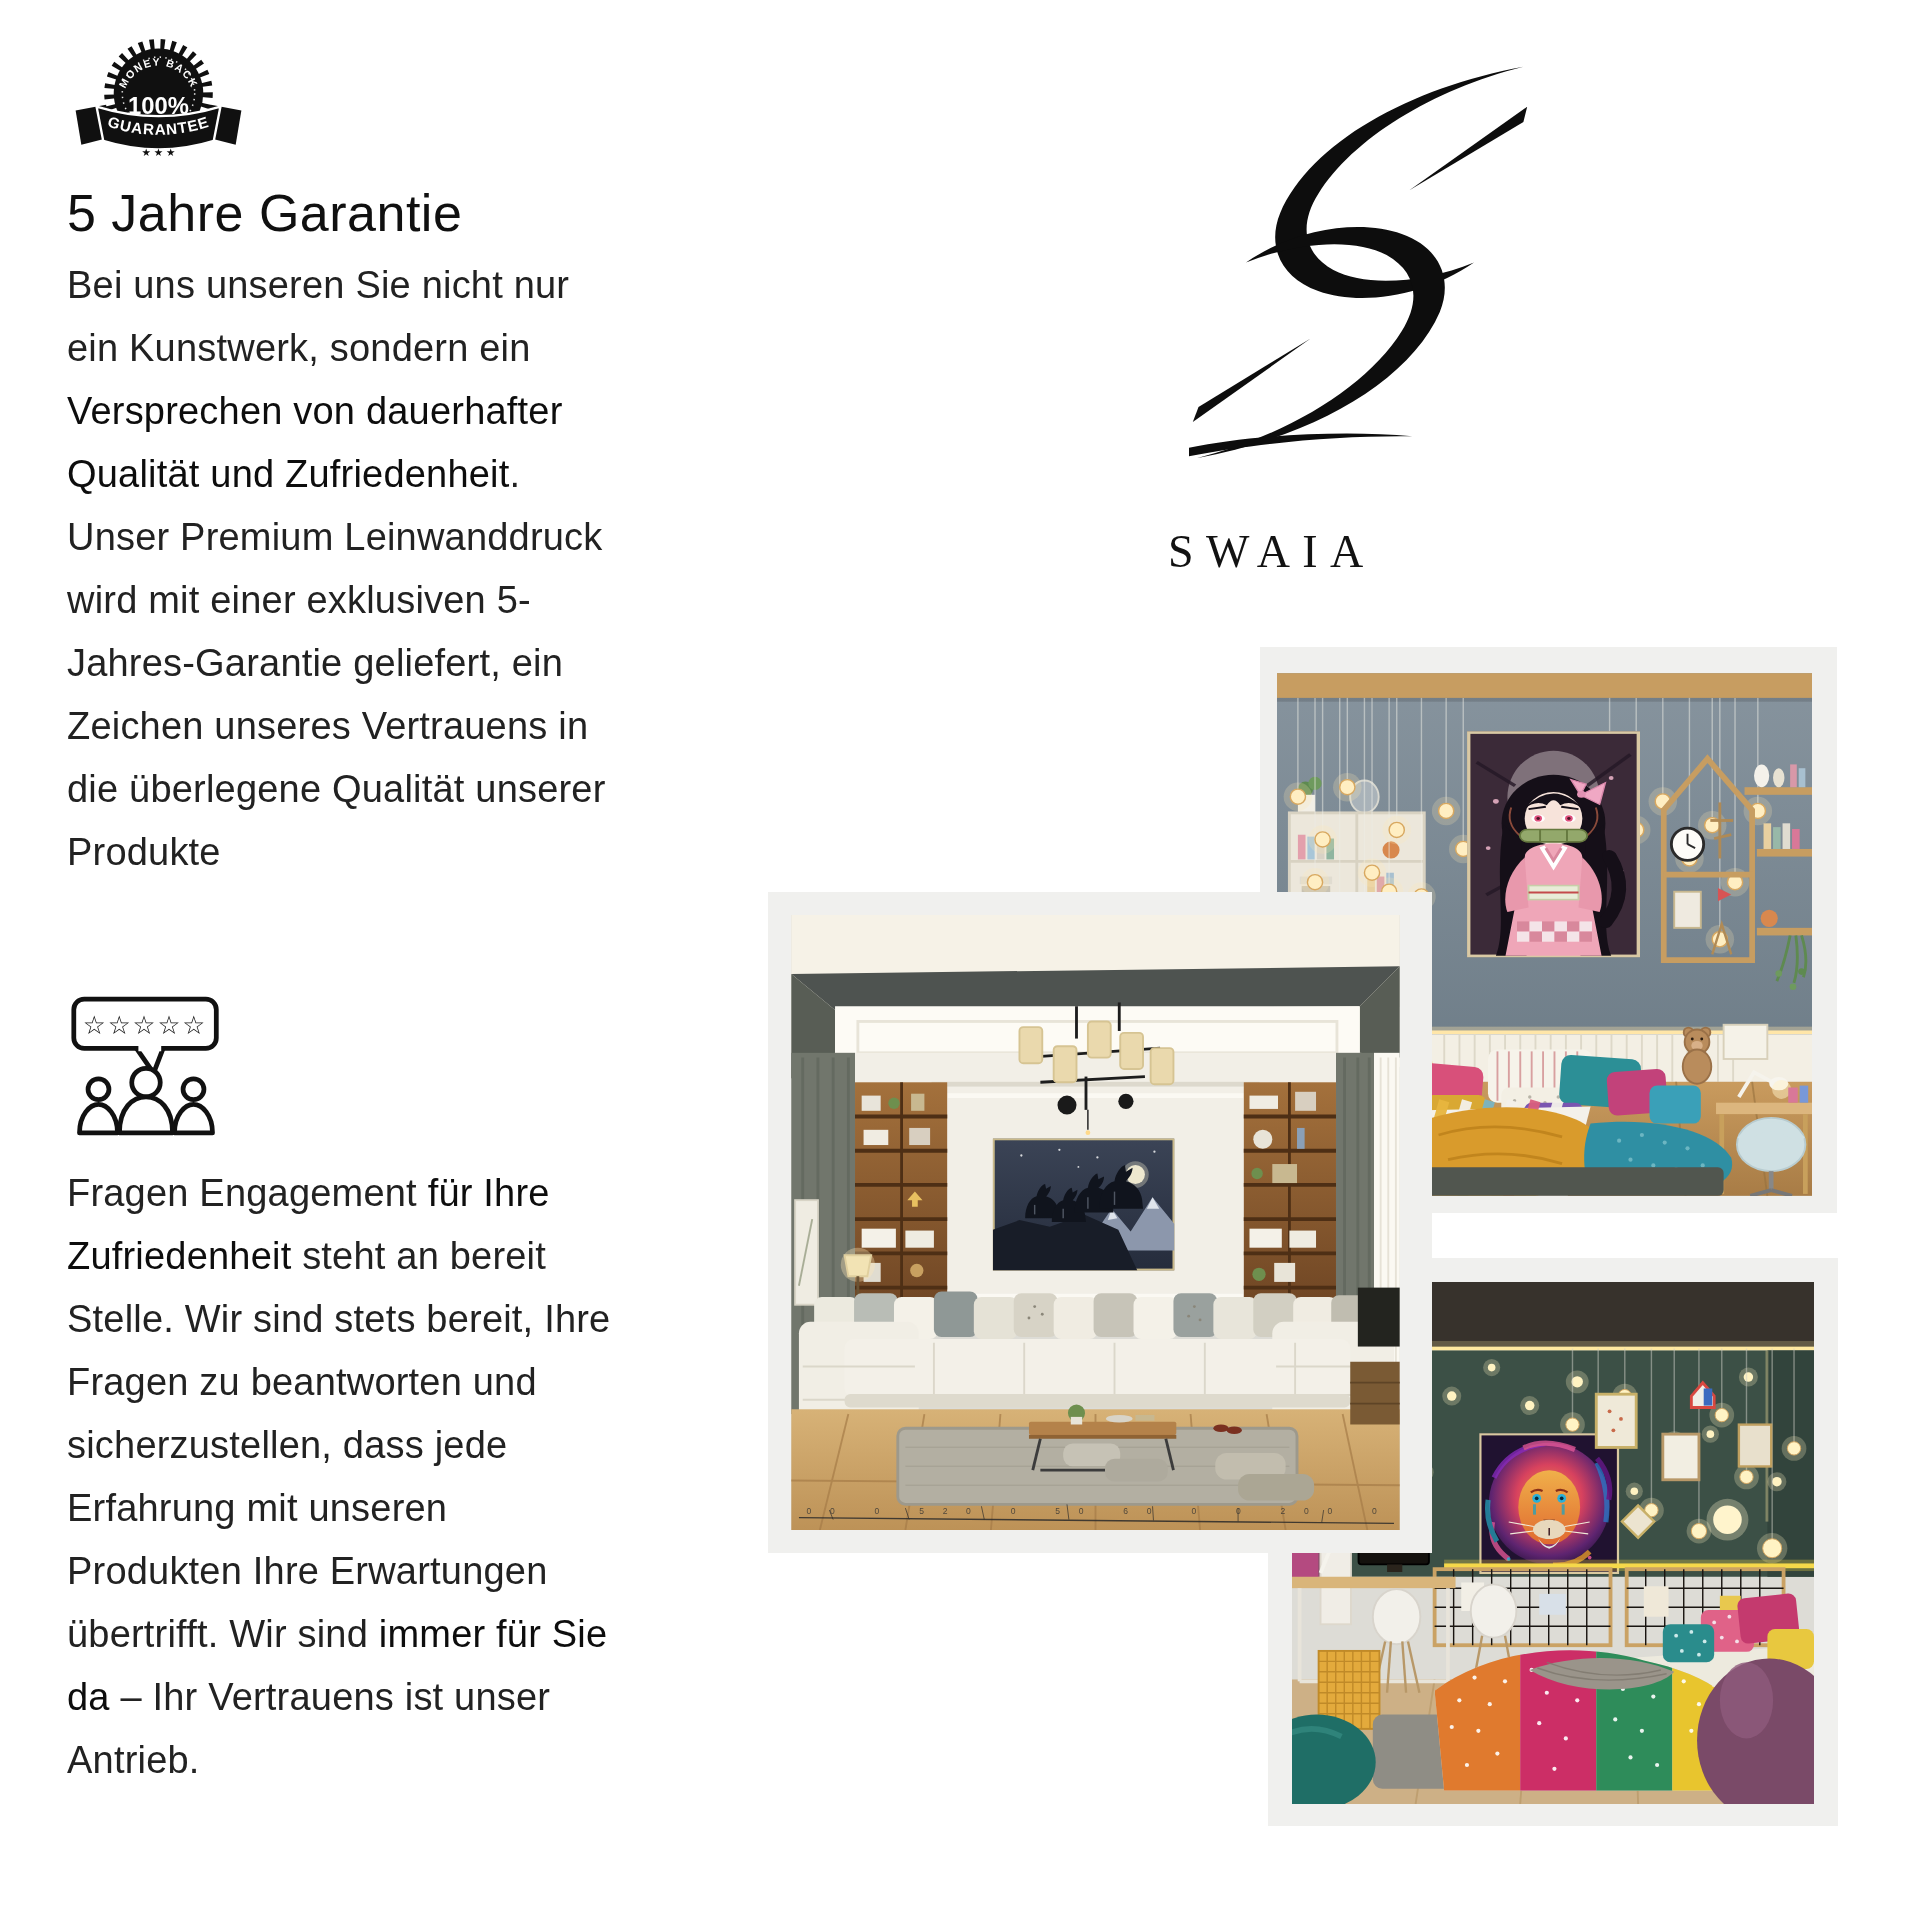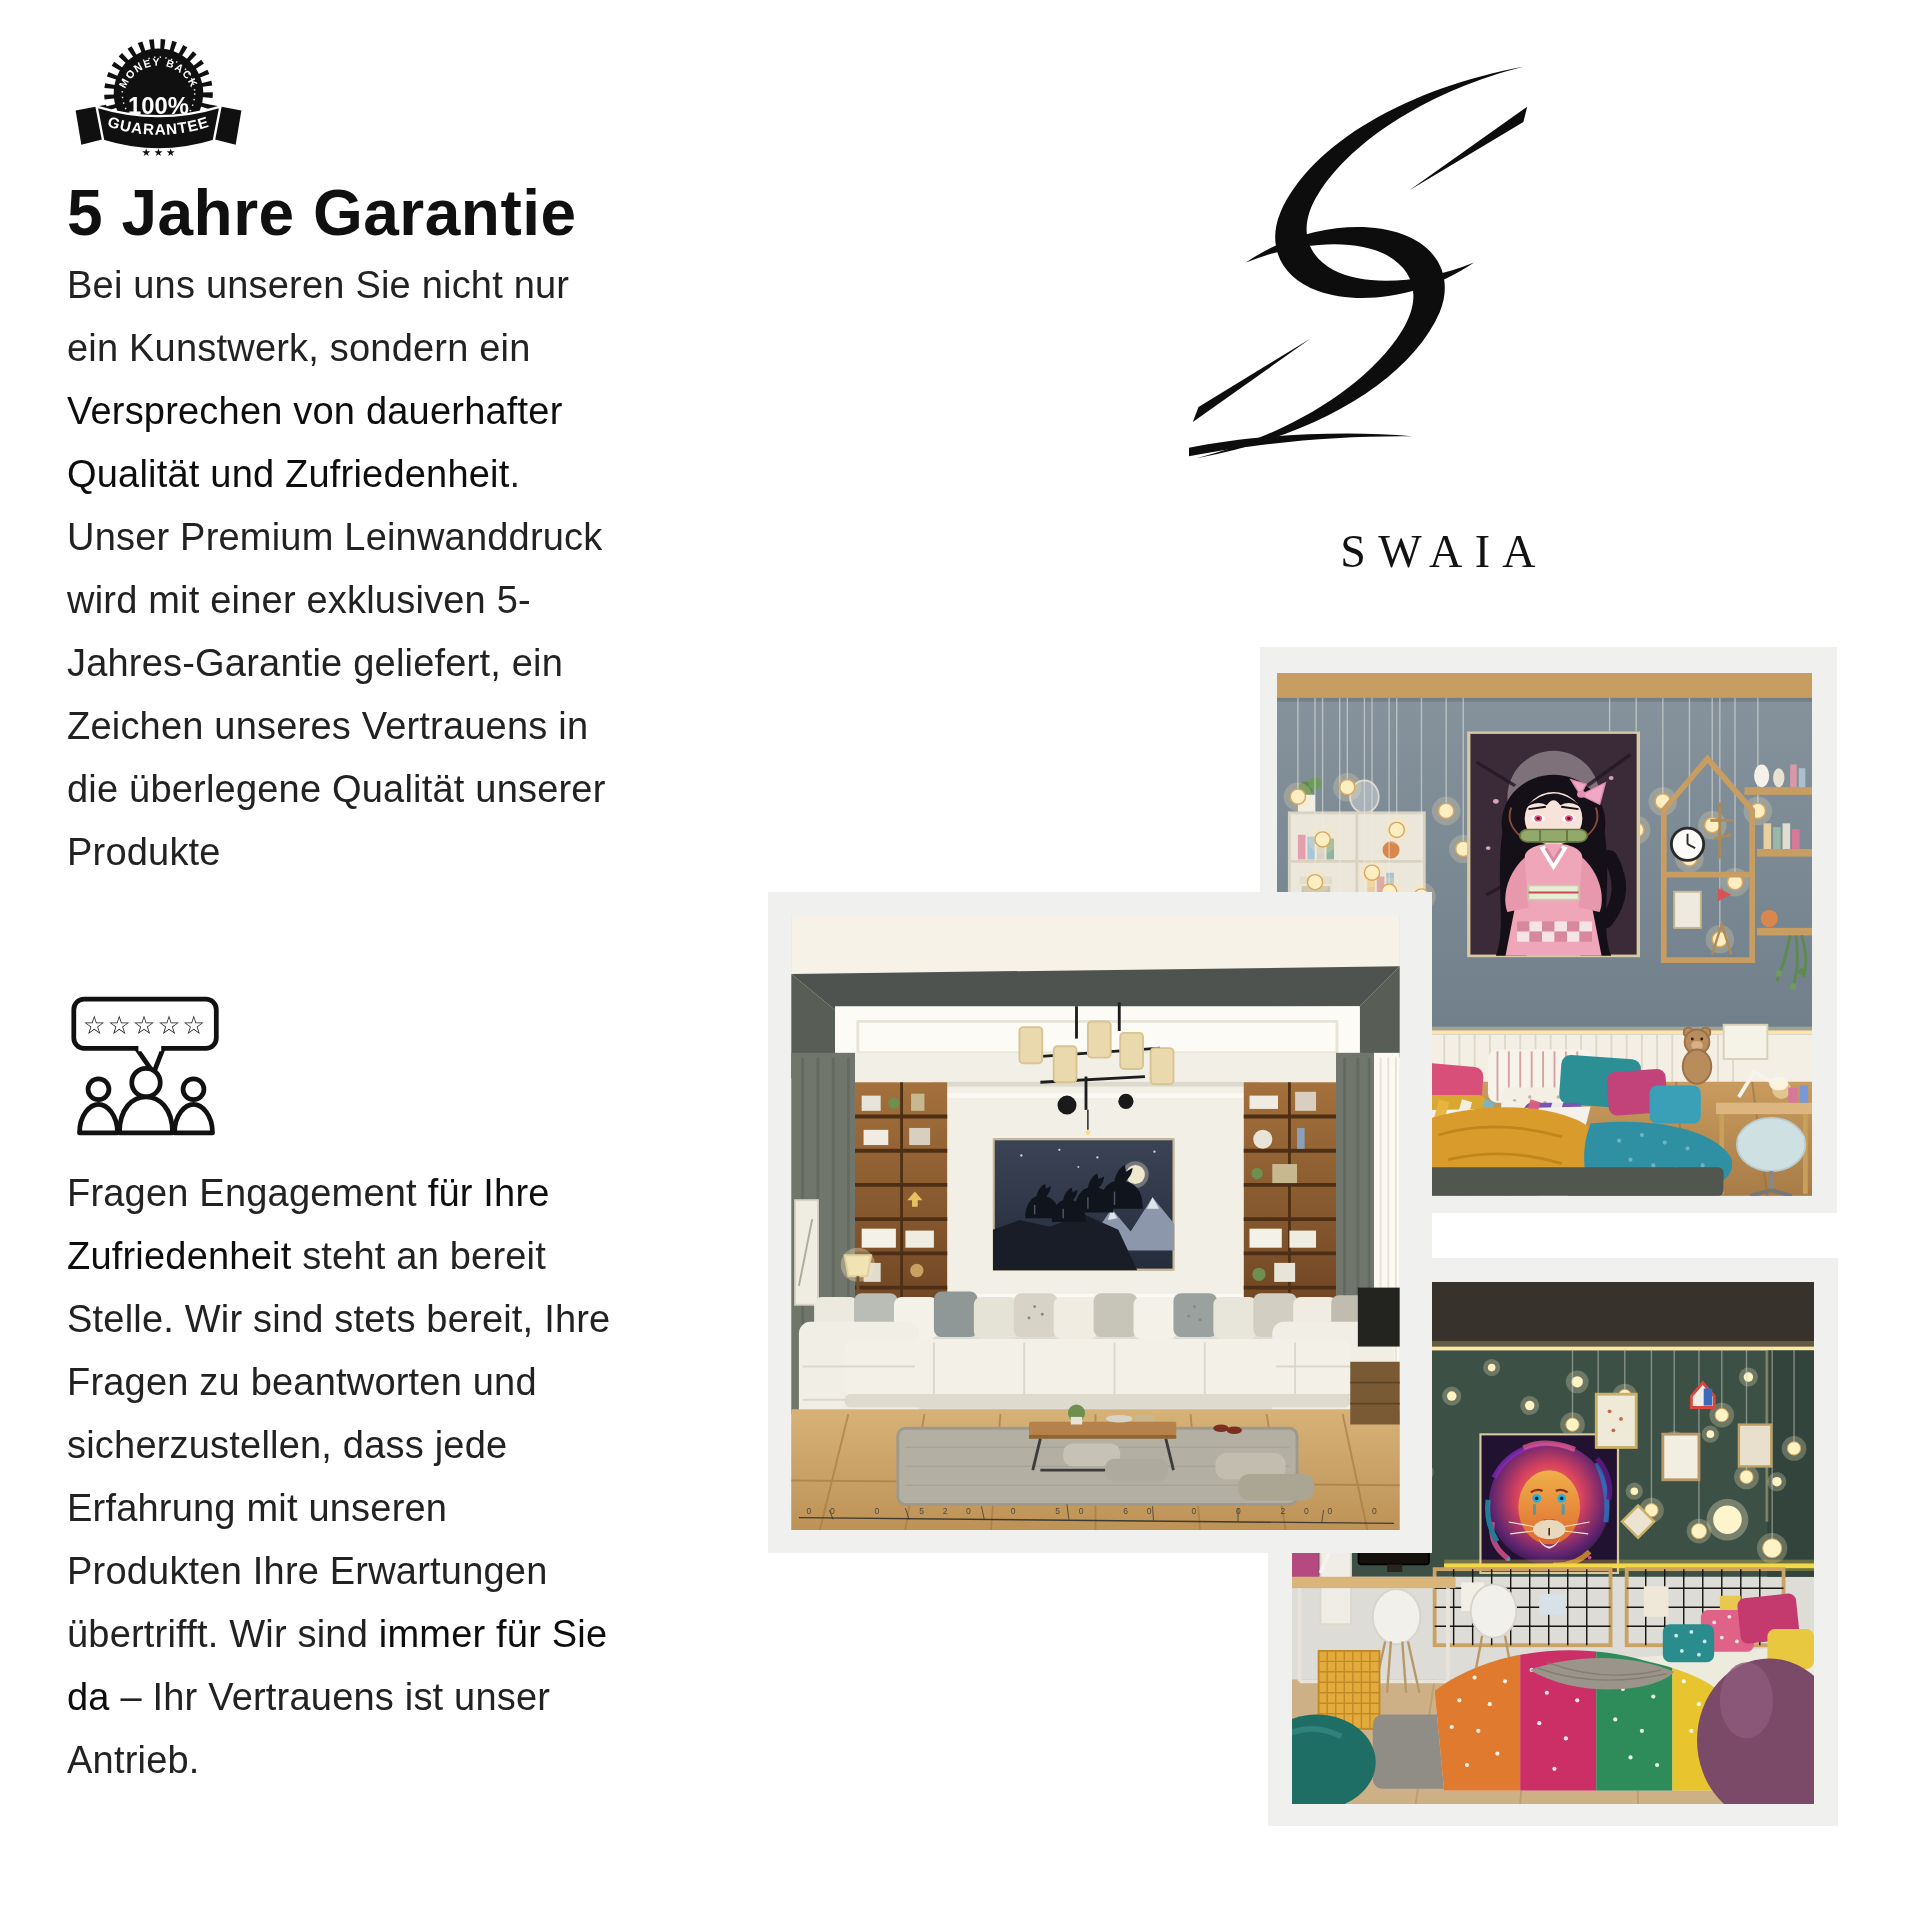--- a/index.html
+++ b/index.html
@@ -1,26 +1,26 @@
 <!DOCTYPE html>
 <html style="font-size:15px"><head>
 <meta charset="utf-8">
 <style>
   html,body{margin:0;padding:0;background:#fff}
   .page{position:relative;width:1926px;height:1926px;background:#ffffff;
         font-family:"Liberation Sans",sans-serif;color:#1c1c1c;overflow:hidden}
   .col{position:absolute;left:67px;width:563px}
-  .h{font-size:64px;font-weight:700;line-height:61px;color:#101010;letter-spacing:0.5px;margin:0 0 9.5px 0}
+  .h{font-size:52px;font-weight:400;line-height:61px;color:#101010;letter-spacing:0.5px;margin:0 0 9.5px 0}
   .para{font-size:38px;line-height:63px;color:#222;letter-spacing:0.2px}
   .b{font-weight:400;color:#0d0d0d}
   .abs{position:absolute}
   .card{position:absolute;background:#f0f0ee}
   .photo{position:absolute;overflow:hidden;background:#dddcd6}
   .photo svg{display:block}
-  .brandtext{position:absolute;left:1168px;top:525px;width:380px;text-align:right;
+  .brandtext{position:absolute;left:1168px;top:525px;width:380px;text-align:left;
              font-family:"Liberation Serif",serif;font-size:46px;letter-spacing:12.4px;color:#121212}
   svg text{font-family:"Liberation Sans",sans-serif}
 </style>
 </head>
 <body>
 
 <div class="page">
 
   <div class="abs" style="left:68px;top:38px;width:181px;height:122px">
     <svg width="181" height="122" viewBox="0 0 190 128">

